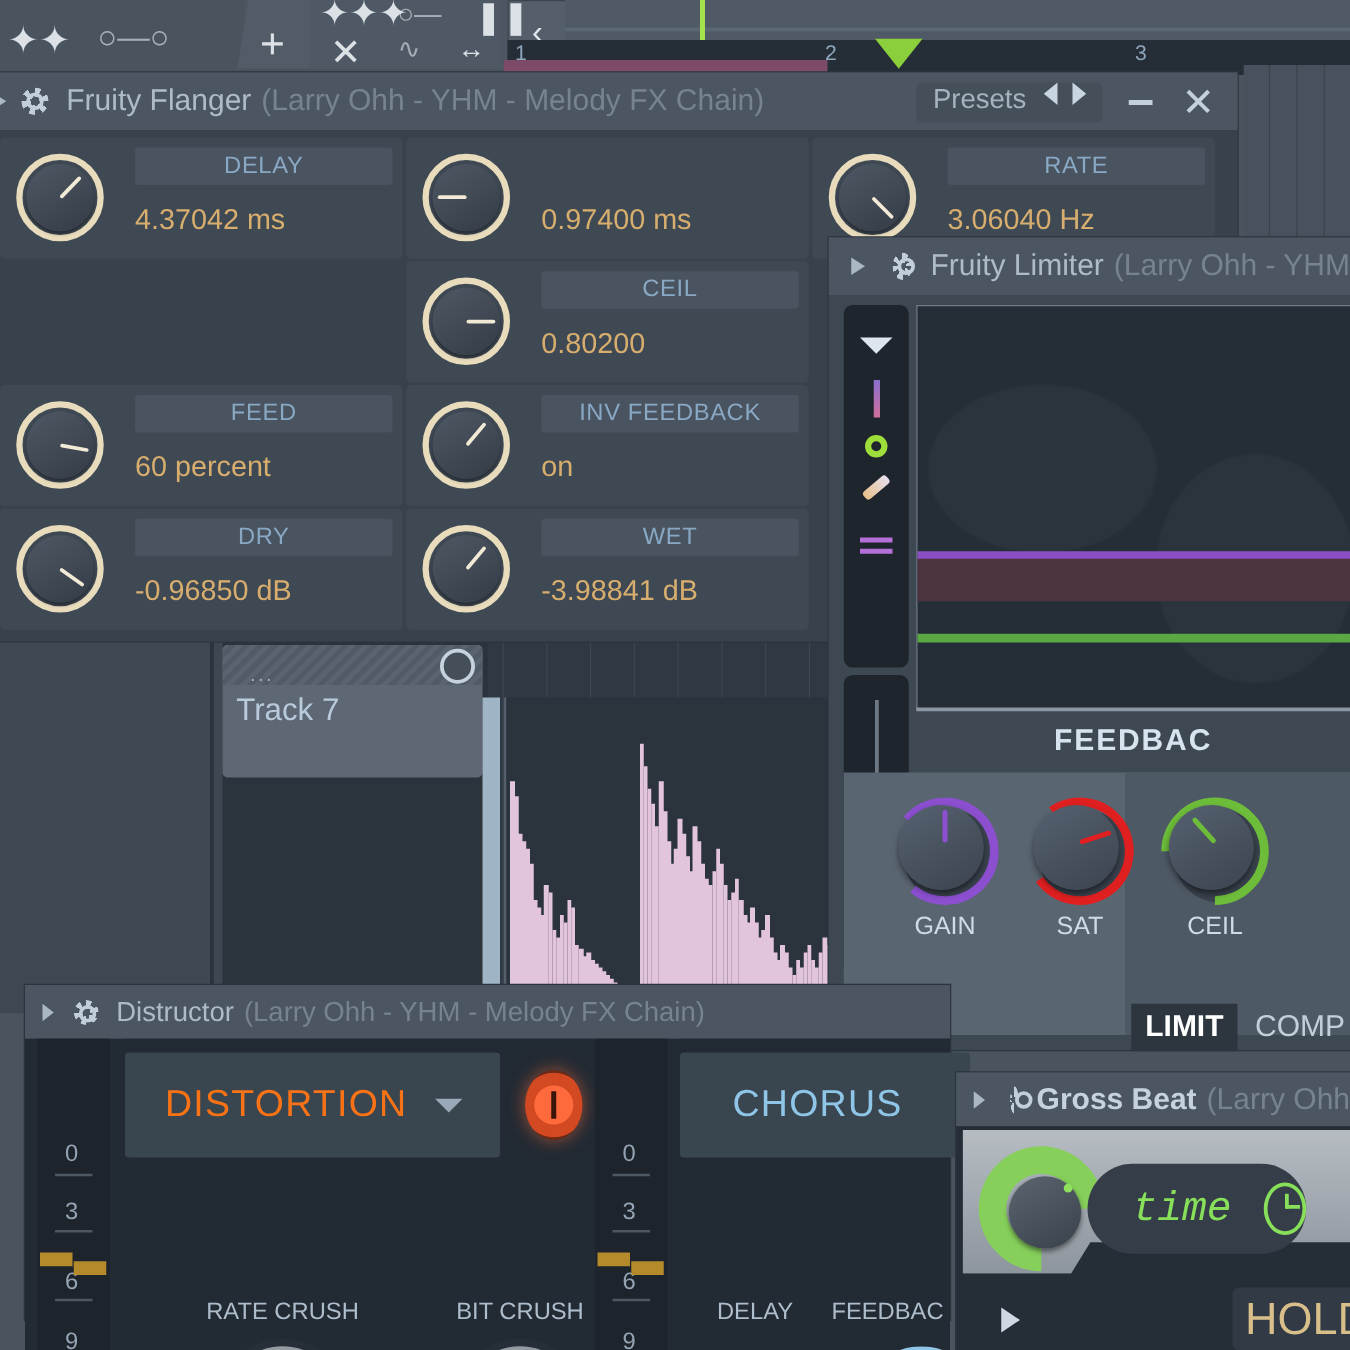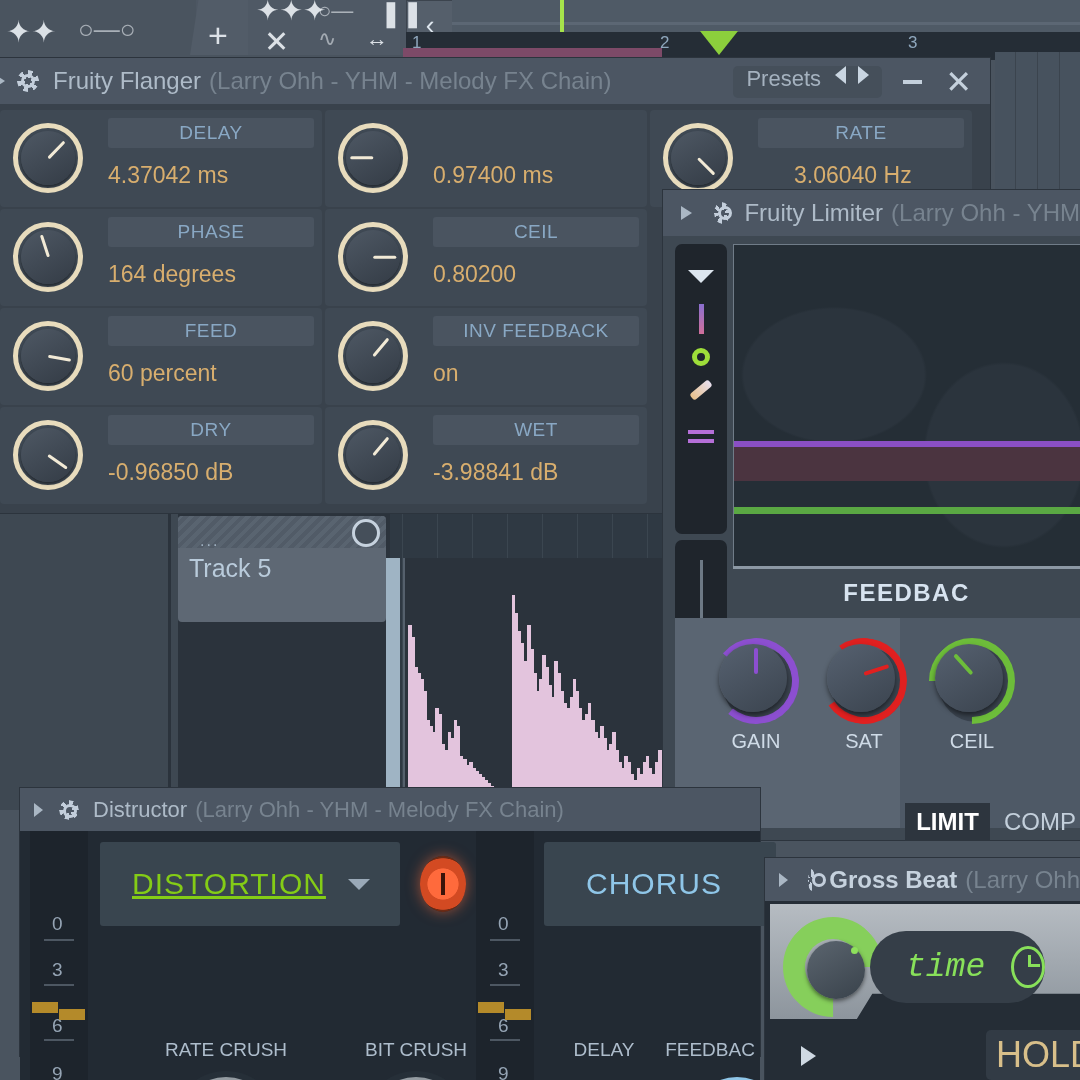--- a/index.html
+++ b/index.html
@@ -310,21 +310,21 @@
         <i class="wv" style="left: 240.718px; width: 3.64706px; height: 53.75px;"></i>
         <i class="wv" style="left: 243.765px; width: 3.64706px; height: 41.8056px;"></i>
         <i class="wv" style="left: 246.812px; width: 3.64706px; height: 35.8333px;"></i>
         <i class="wv" style="left: 249.859px; width: 3.64706px; height: 47.7778px;"></i>
         <i class="wv" style="left: 252.906px; width: 3.64706px; height: 59.7222px;"></i>
         <i class="wv" style="left: 255.953px; width: 3.64706px; height: 53.75px;"></i>
       </div>
   </div>
 </div>
 <div id="track-knob"></div>
-<div id="track-label">Track 5</div>
+<div id="track-label">Track 7</div>
 <div id="clip-title"></div>
 <div id="clip-title-ico">⚮—</div>
 <div id="clip-title-txt">Melody</div>
 <div id="clip-corner"></div>
 
 <div id="flanger" class="pwin">
   <div class="ptitle">
     <div class="ptri" style="margin-left:-6px;"></div>
     <div class="pgear"></div>
     <div class="pname">Fruity Flanger</div>
@@ -355,30 +355,21 @@
         </div>
         <div class="pval" style="left: 108px; top: 52px;">0.97400 ms</div>
       </div>
       <div class="pcell" style="left: 650px; top: 6px;">
         <div class="knob" style="left: 13px; top: 13px;">
           <div class="ring"></div>
           <div class="body"></div>
           <div class="ptr" style="transform: rotate(135deg);"></div>
         </div>
         <div class="plabel" style="left: 108px; top: 8px; width: 206px;">RATE</div>
-        <div class="pval" style="left: 108px; top: 52px; margin-left: 36px;">3.06040 Hz</div>
-      </div>
-      <div class="pcell" style="left: 0px; top: 105px;">
-        <div class="knob" style="left: 13px; top: 13px;">
-          <div class="ring"></div>
-          <div class="body"></div>
-          <div class="ptr" style="transform: rotate(-18deg);"></div>
-        </div>
-        <div class="plabel" style="left: 108px; top: 8px; width: 206px;">PHASE</div>
-        <div class="pval" style="left: 108px; top: 52px;">164 degrees</div>
+        <div class="pval" style="left: 108px; top: 52px;">3.06040 Hz</div>
       </div>
       <div class="pcell" style="left: 325px; top: 105px;">
         <div class="knob" style="left: 13px; top: 13px;">
           <div class="ring"></div>
           <div class="body"></div>
           <div class="ptr" style="transform: rotate(90deg);"></div>
         </div>
         <div class="plabel" style="left: 108px; top: 8px; width: 206px;">CEIL</div>
         <div class="pval" style="left: 108px; top: 52px;">0.80200</div>
       </div>
@@ -502,21 +493,21 @@
       <i class="ds-mtick" style="left:14px;top:153px;"></i>
       <span class="ds-mt" style="left:22px;top:184px;">6</span>
       <i class="ds-mtick" style="left:14px;top:208px;"></i>
       <span class="ds-mt" style="left:22px;top:232px;">9</span>
       <i class="ds-mbar" style="left:2px;top:171px;width:26px;"></i>
       <i class="ds-mbar" style="left:29px;top:178px;width:26px;"></i>
     </div>
 
     <div class="ds-sect" style="left:80px;width:374px;height:249px;">
       <div class="ds-hdr" style="left:0;top:11px;width:300px;">
-        <span class="t" style="color:#84cc16;margin-left:32px;text-decoration:underline;">DISTORTION</span>
+        <span class="t" style="color:#f97316;margin-left:32px;">DISTORTION</span>
         <span style="margin-left:22px;width:0;height:0;border-left:11px solid transparent;border-right:11px solid transparent;border-top:11px solid #9aa9b8;"></span>
       </div>
       <div id="ds-pwr" style="left:320px;top:25px;">
           <i></i>
         </div>
       <span class="ds-cap" style="left:46px;top:208px;width:160px;">RATE CRUSH</span>
       <span class="ds-cap" style="left:236px;top:208px;width:160px;">BIT CRUSH</span>
       <div class="dknob" style="left:78px;top:246px;"></div>
       <div class="dknob" style="left:268px;top:246px;"></div>
     </div>

